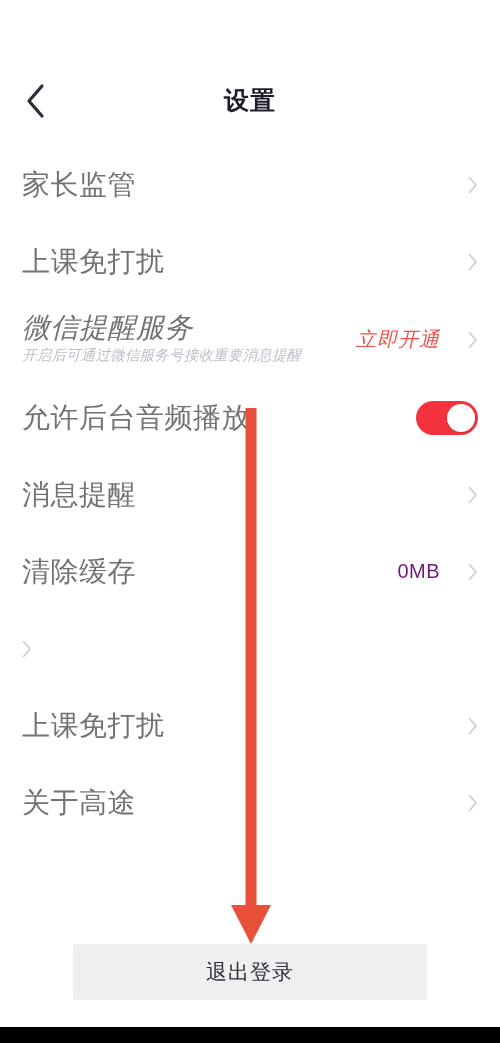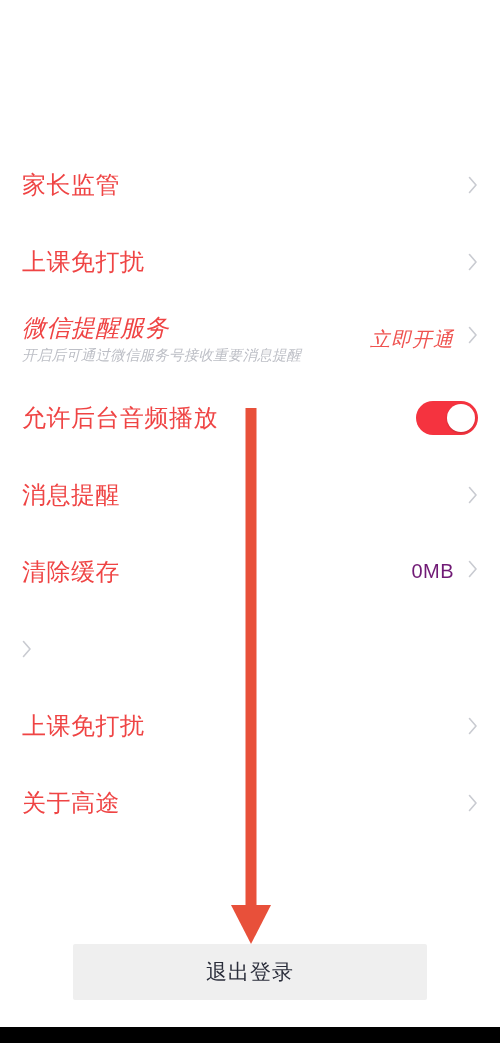--- a/index.html
+++ b/index.html
@@ -71,35 +71,36 @@
     background: transparent;
     cursor: pointer;
   }
   .row.tall { height: 79px; font-style: italic; }
   .row-left {
     display: flex;
     flex-direction: column;
     justify-content: center;
   }
   .row-title {
-    font-size: 24px;
-    color: #ef4444;
+    font-size: 28px;
+    color: #737373;
     line-height: 28px;
     letter-spacing: 0.5px;
   }
   .row-sub {
     font-size: 14.5px;
     color: #bdbfc6;
     line-height: 22px;
     margin-top: 2px;
     letter-spacing: 0.2px;
   }
   .row-right {
     display: flex;
-    gap: 14px;
+    align-items: center;
+    gap: 28px;
   }
   .row-value {
     font-size: 20px;
     color: #701a75;
     letter-spacing: 0.5px;
   }
   .row-value.accent {
     color: #ef5350;
     font-size: 20px;
     letter-spacing: 1px;
@@ -176,20 +177,30 @@
     background: #000000;
   }
 </style>
 </head>
 <body>
 
 <div id="phone">
 
   <div id="statusbar"></div>
 
+  <div id="header">
+    <div id="back-btn">
+      <span>
+        <svg width="22" height="36" viewBox="0 0 22 36" fill="none">
+          <path d="M18 3 L5 18 L18 33" stroke="#2b2d3a" stroke-width="3.2" stroke-linecap="round" stroke-linejoin="round"></path>
+        </svg>
+      </span>
+    </div>
+    <div id="page-title">设置</div>
+  </div>
 
   <div id="list">
 
     <div class="row">
       <div class="row-left">
         <div class="row-title">家长监管</div>
       </div>
       <div class="row-right">
         <span class="chev">
           <svg width="10" height="18" viewBox="0 0 10 18" fill="none">

